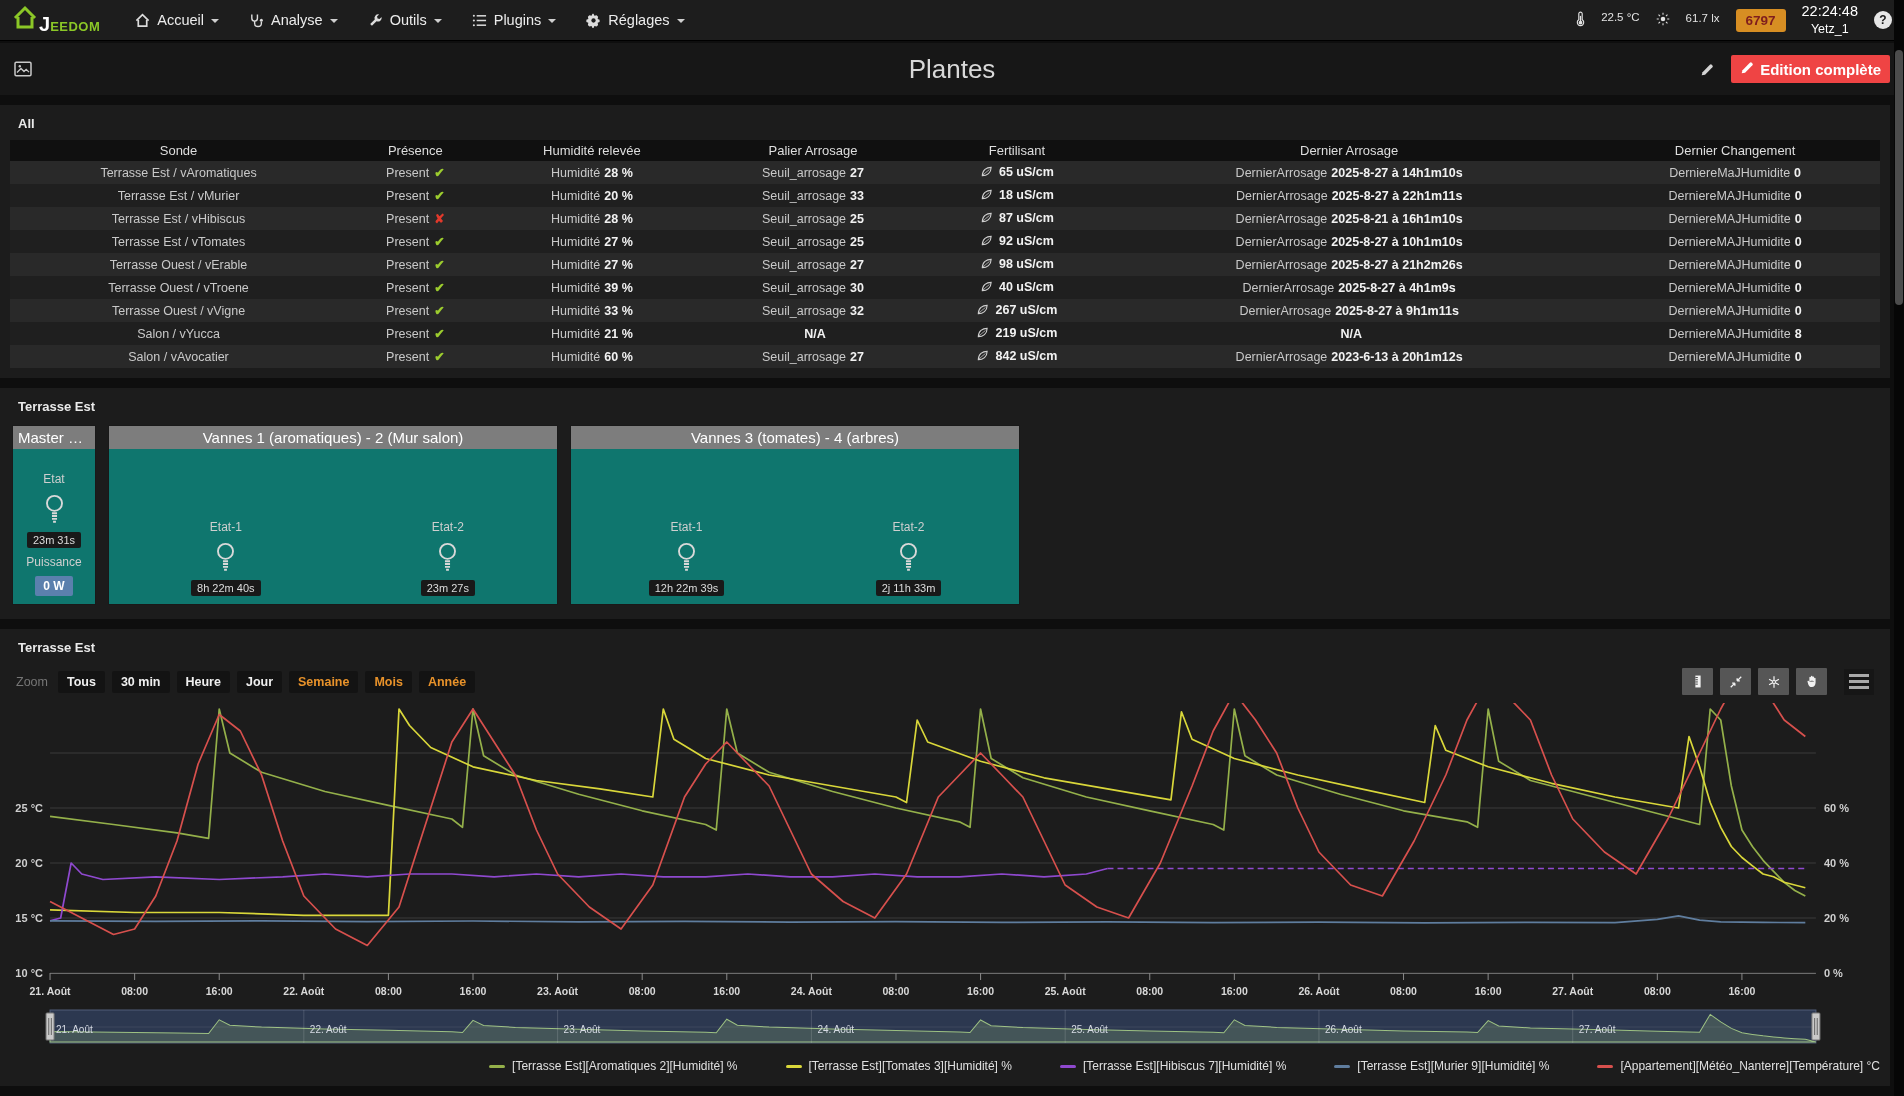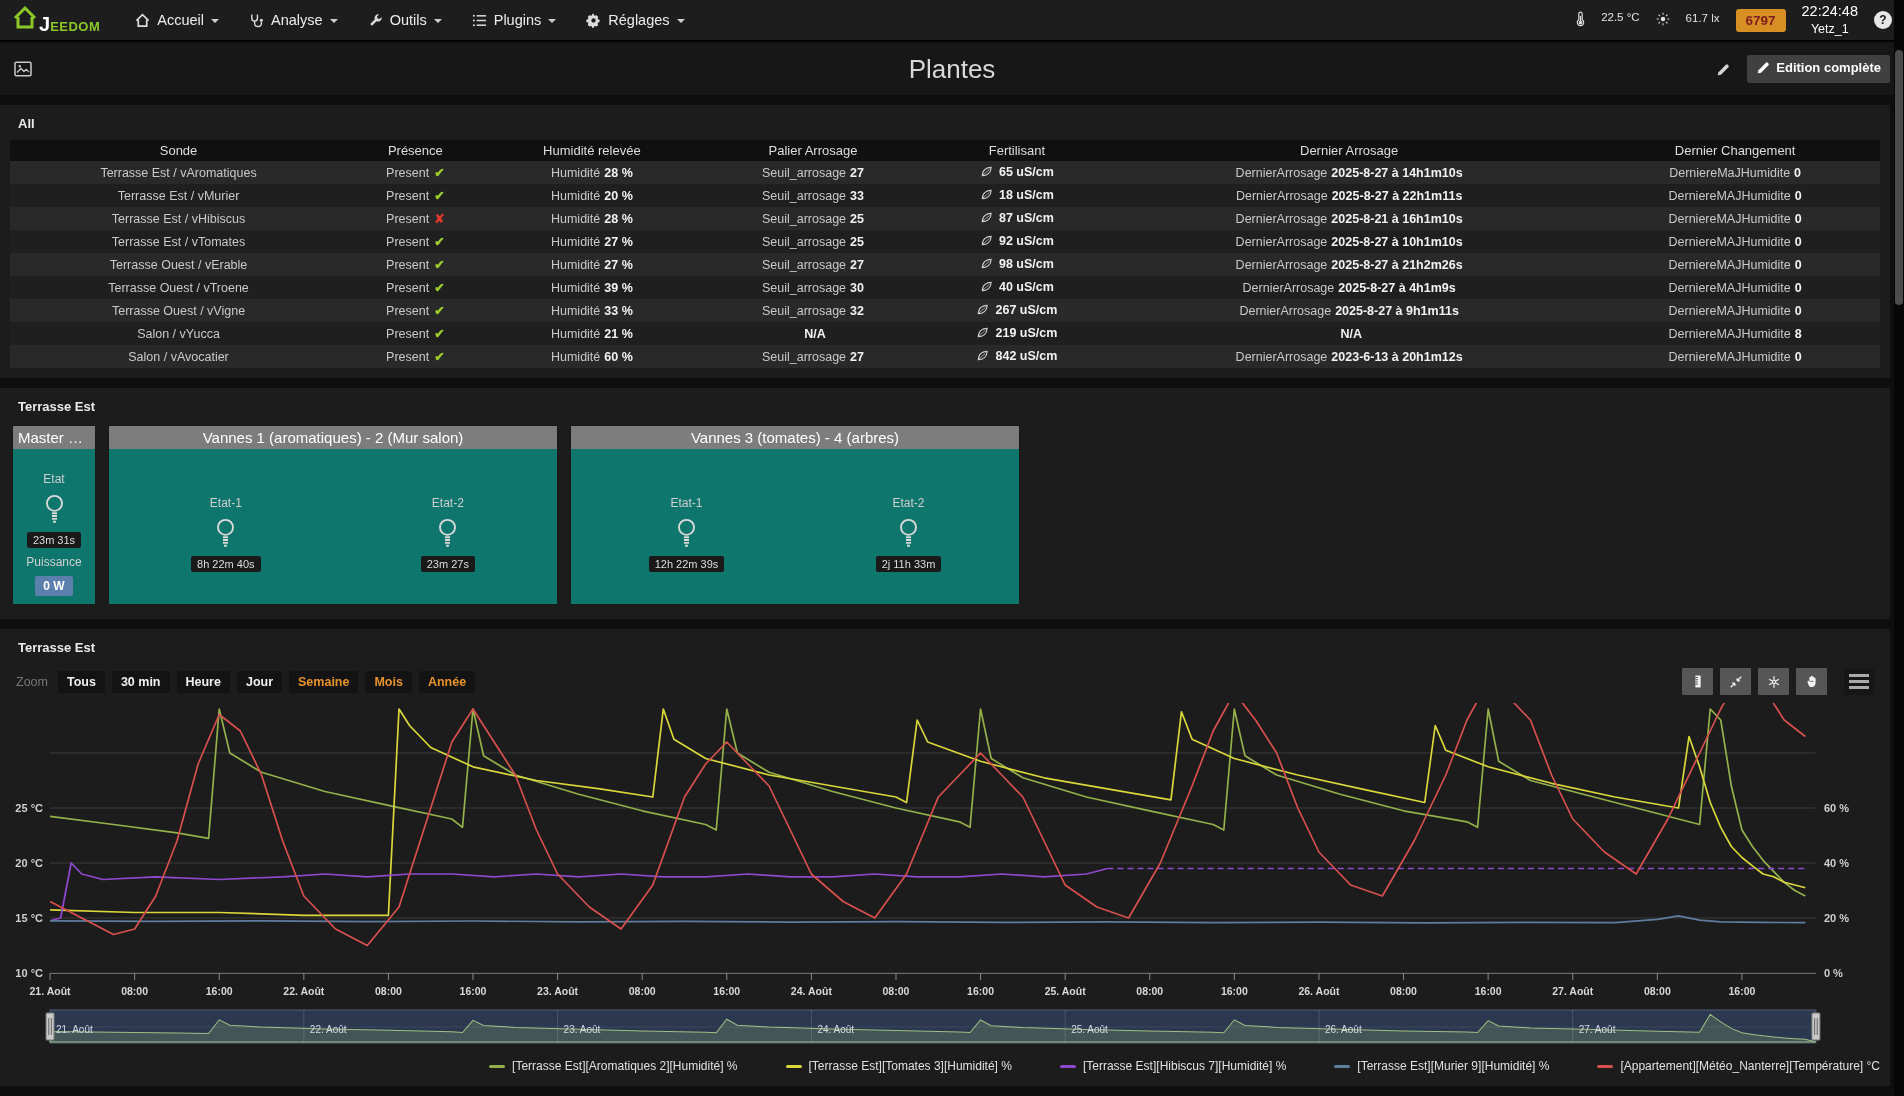--- a/index.html
+++ b/index.html
@@ -21,42 +21,42 @@
   .clock .t{font-size:14.5px;}
   .clock .u{font-size:12.5px;}
   .qbtn{width:18px;height:18px;border-radius:50%;background:#e6e6e6;color:#161616;font-weight:bold;font-size:12px;
     display:flex;align-items:center;justify-content:center;cursor:pointer;}
   
   .titlebar{height:52px;background:#171717;display:flex;align-items:center;position:relative;padding:0 14px;margin-top:2px;}
   .page-title{position:absolute;left:0;right:0;text-align:center;font-size:26px;color:#d8d8d8;font-weight:400;pointer-events:none;}
   .tb-left{display:flex;color:#c9c9c9;}
   .tb-right{margin-left:auto;display:flex;align-items:center;gap:16px;z-index:2;}
   .pencil-lone{color:#d4d4d4;cursor:pointer;display:flex;}
-  .btn-orange{background:#404040;color:#fff;font-size:13px;font-weight:bold;padding:5px 9px;border-radius:2px;
-    display:flex;gap:5px;cursor:pointer;}
+  .btn-orange{background:#ef4444;color:#fff;font-size:15px;font-weight:bold;padding:5px 9px;border-radius:2px;
+    display:flex;align-items:center;gap:5px;cursor:pointer;}
   
   .panel{background:#1c1c1c;margin:10px 14px 10px 0;padding:4px 10px 10px 10px;}
   .section-title{font-size:13px;font-weight:bold;color:#eaeaea;padding:7px 8px 9px;}
   
   table{width:100%;border-collapse:collapse;font-size:12.5px;}
   thead th{background:#101010;color:#dedede;font-weight:normal;font-size:13px;padding:3px 4px;}
   tbody td{padding:3.5px 4px;text-align:center;color:#c9c9c9;}
   tbody tr:nth-child(odd){background:#292929;}
   tbody tr:nth-child(even){background:#1f1f1f;}
   td b{color:#f2f2f2;margin-left:4px;}
   .ok{color:#9ccc2e;font-weight:bold;margin-left:5px;}
   .ko{color:#e2392b;font-weight:bold;margin-left:5px;}
   .leaf{color:#cfcfcf;vertical-align:-2px;margin-right:2px;}
   
   .cards{display:flex;gap:12px;padding:2px 2px 4px;}
   .card{background:#0f766e;border:1px solid #191919;display:flex;flex-direction:column;min-height:178px;}
   .card.narrow{width:82px;}
   .card.wide{width:448px;}
   .card-h{background:#7d7d7d;color:#fff;font-size:15px;text-align:center;padding:3px 5px;white-space:nowrap;overflow:hidden;text-overflow:ellipsis;}
-  .card-b{display:flex;flex:1;justify-content:space-around;align-items:center;padding:22px 2px 8px;}
+  .card-b{display:flex;flex:1;justify-content:space-around;align-items:flex-end;padding:22px 2px 8px;}
   .state{display:flex;flex-direction:column;align-items:center;gap:7px;font-size:12px;color:#cfcfcf;}
   .bulb-btn{color:#d9d9d9;cursor:pointer;display:flex;}
   .chip{background:#191919;color:#ddd;font-size:11px;padding:2px 6px;border-radius:2px;}
   .chip-blue{background:#5b80ad;color:#fff;font-weight:bold;font-size:12px;padding:3px 8px;border-radius:2px;}
   
   .toolbar{display:flex;align-items:center;gap:7px;padding:4px 6px 8px;}
   .zoom-label{color:#767676;font-size:12.5px;margin-right:3px;}
   .zbtn{background:#131313;color:#f0f0f0;font-size:12.5px;font-weight:bold;padding:4px 9px;border-radius:2px;cursor:pointer;}
   .zbtn.accent{color:#e8922a;}
   .tools{margin-left:auto;display:flex;align-items:center;gap:7px;}

